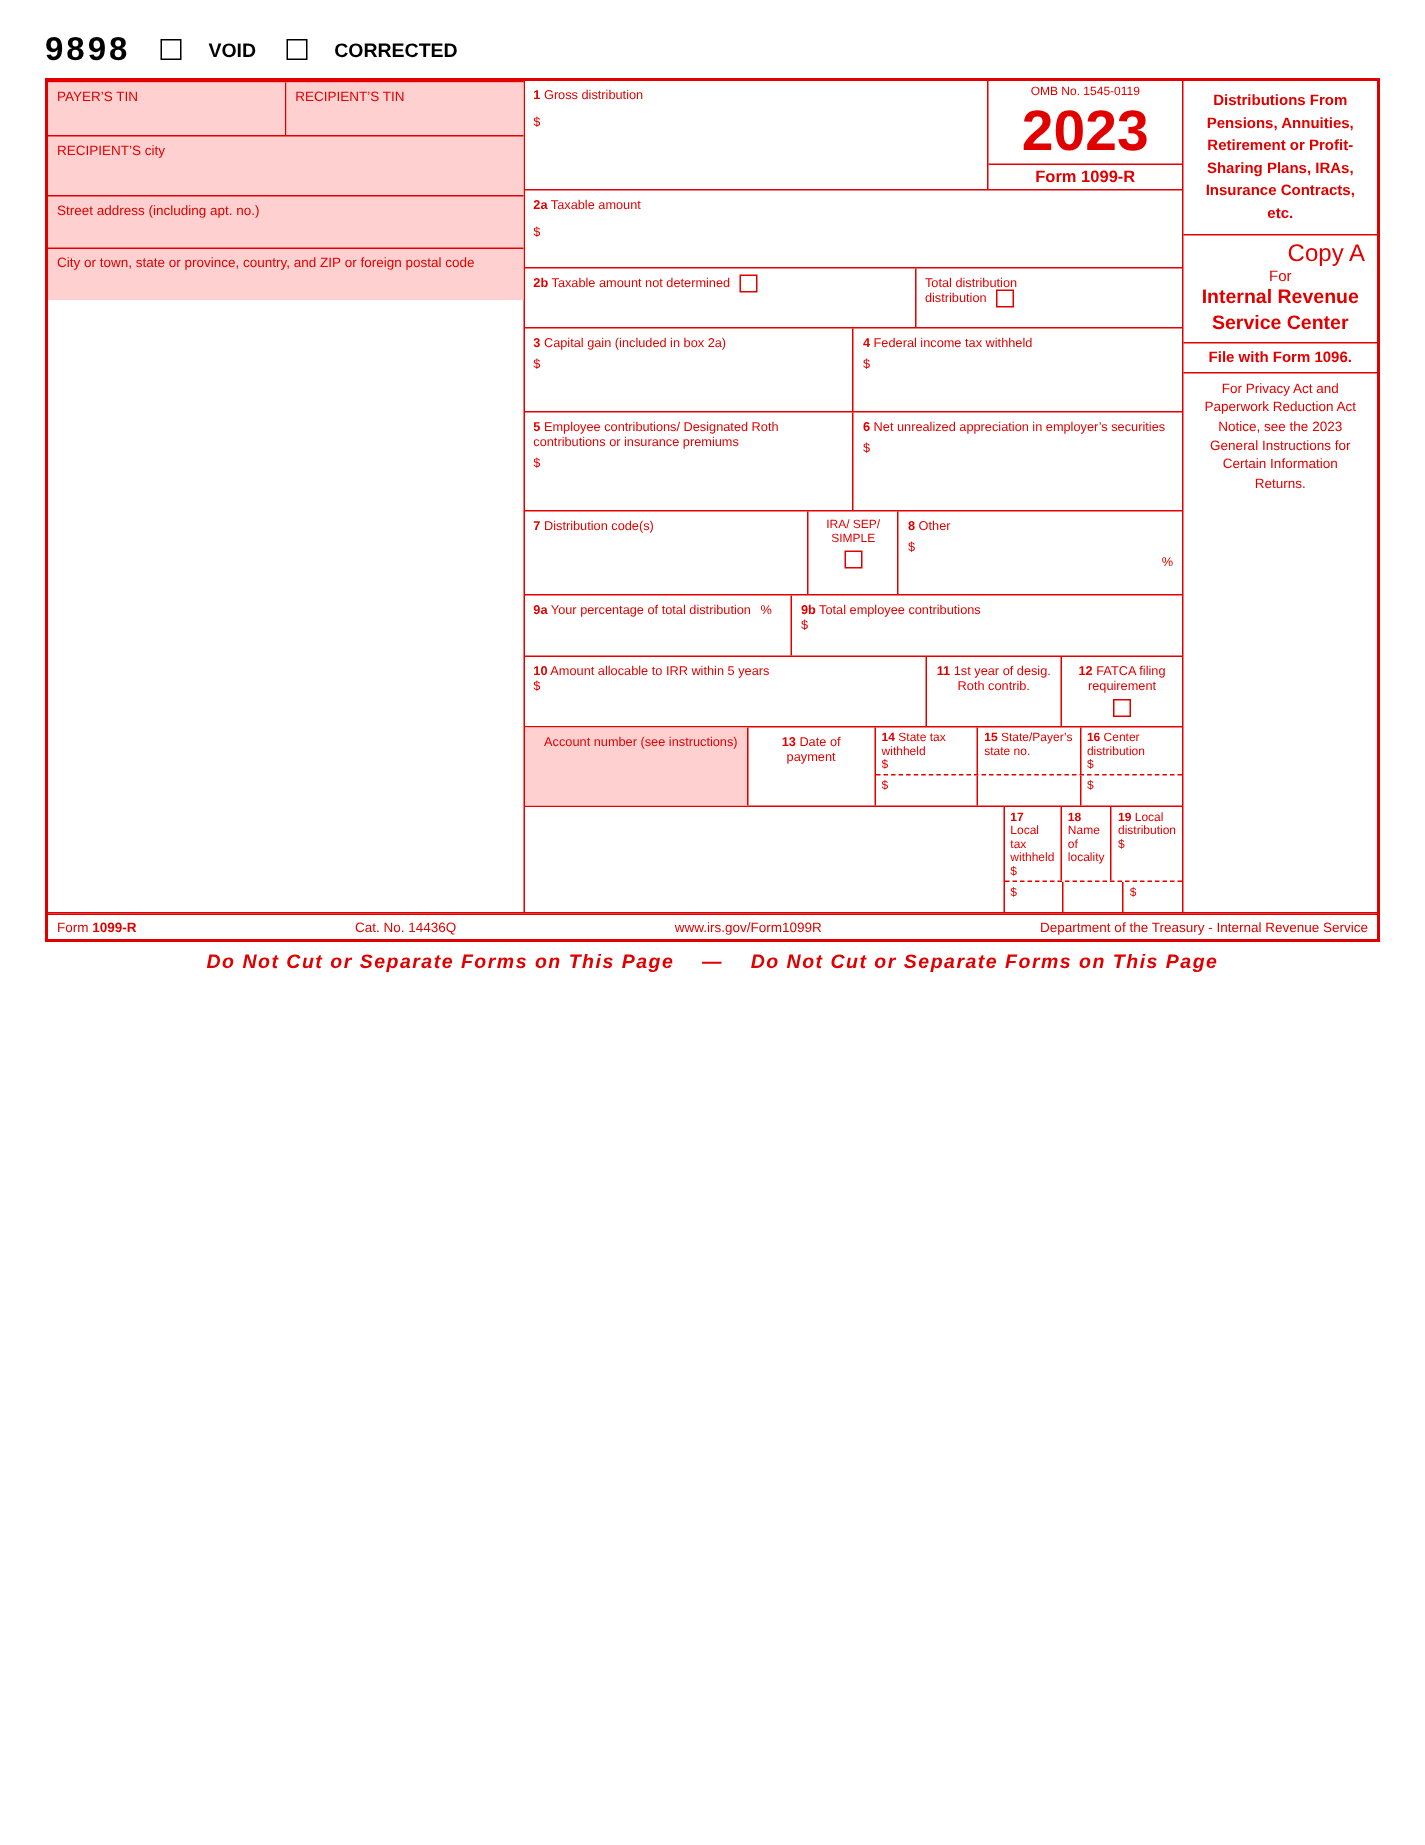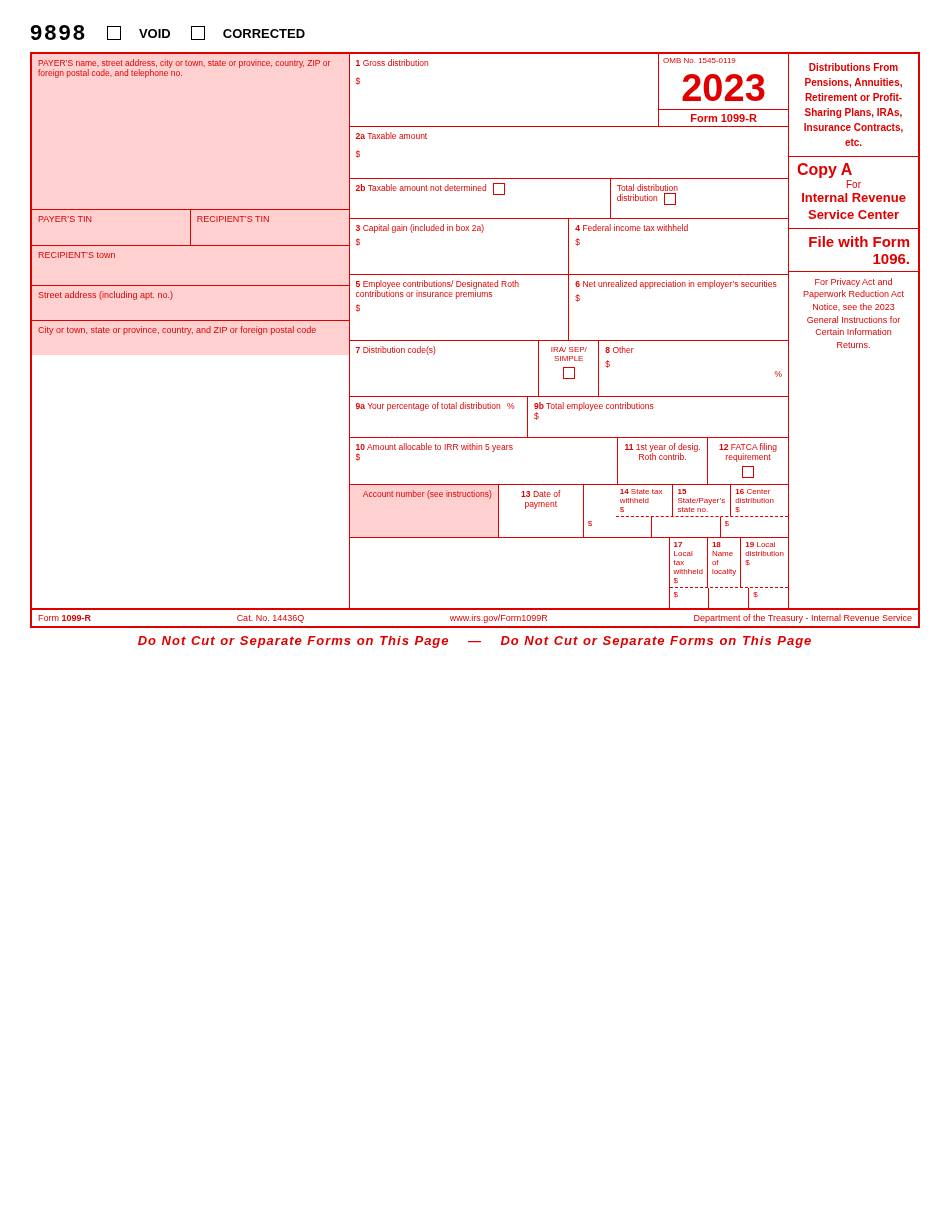--- a/index.html
+++ b/index.html
@@ -84,35 +84,32 @@
       </div>
     </div>
   </div>
 
   <div class="form-container">
 
     <div style="display:flex; border-bottom: 1.5px solid #e00000;">
 
       <div style="width:455px; border-right:1.5px solid #e00000;">
 
-        <div class="payer-address-area">
-          <span>PAYER’S name, street address, city or town, state or province, country, ZIP or foreign postal code, and telephone no.</span>
-        </div>
 
         <div style="display:flex; border-top:1.5px solid #e00000;">
           <div style="flex:1; padding:4px 6px; border-right:1px solid #e00000; font-size:9px; color:#e00000; background:#ffd0d0; min-height:35px;">
             <span>PAYER’S TIN</span>
           </div>
           <div style="flex:1; padding:4px 6px; font-size:9px; color:#e00000; background:#ffd0d0; min-height:35px;">
             <span>RECIPIENT’S TIN</span>
           </div>
         </div>
 
         <div style="border-top:1.5px solid #e00000; padding:4px 6px; font-size:9px; color:#e00000; background:#ffd0d0; min-height:40px;">
-          <span>RECIPIENT’S town</span>
+          <span>RECIPIENT’S city</span>
         </div>
 
         <div style="border-top:1.5px solid #e00000; padding:4px 6px; font-size:9px; color:#e00000; background:#ffd0d0; min-height:35px;">
           <span>Street address (including apt. no.)</span>
         </div>
 
         <div style="border-top:1.5px solid #e00000; padding:4px 6px; font-size:9px; color:#e00000; background:#ffd0d0; min-height:35px;">
           <span>City or town, state or province, country, and ZIP or foreign postal code</span>
         </div>
 
@@ -120,21 +117,21 @@
 
       <div style="flex:1; border-right:1.5px solid #e00000; display:flex; flex-direction:column;">
 
         <div style="display:flex; border-bottom:1px solid #e00000;">
           <div style="flex:1; padding:4px 6px; font-size:8.5px; color:#e00000; min-height:55px;">
             <div><span style="font-weight:bold;">1</span> <span>Gross distribution</span></div>
             <div style="margin-top:8px;">$</div>
           </div>
 
           <div style="width:130px; display:flex; flex-direction:column; border-left:1px solid #e00000;">
-            <div style="font-size:8px; color:#e00000; text-align:left; padding:2px 4px;">OMB No. 1545-0119</div>
+            <div style="font-size:8px; color:#e00000; text-align:center; padding:2px 4px;">OMB No. 1545-0119</div>
             <div style="font-size:38px; font-weight:bold; color:#e00000; text-align:center; line-height:1; padding:2px 0;">
               <span>20</span><span style="font-size:38px;">23</span>
             </div>
             <div style="font-size:11px; font-weight:bold; color:#e00000; text-align:center; border-top:1px solid #e00000; padding:2px;">Form 1099-R</div>
           </div>
         </div>
 
         <div style="padding:4px 6px; font-size:8.5px; color:#e00000; min-height:52px; border-bottom:1px solid #e00000;">
           <div><span style="font-weight:bold;">2a</span> <span>Taxable amount</span></div>
           <div style="margin-top:8px;">$</div>
@@ -217,21 +214,21 @@
 
         <div style="display:flex; border-bottom:1px solid #e00000;">
           <div style="flex:2; padding:4px 6px; font-size:8.5px; color:#e00000; background:#ffd0d0; border-right:1px solid #e00000; min-height:45px;text-align:right;">
             <span>Account number (see instructions)</span>
           </div>
           <div style="width:85px; padding:4px 6px; font-size:8.5px; color:#e00000; border-right:1px solid #e00000; min-height:45px; text-align:center;">
             <span style="font-weight:bold;">13</span> <span>Date of payment</span>
           </div>
 
           <div style="flex:3; display:flex; flex-direction:column;">
-            <div style="display:flex; border-bottom:1px dashed #e00000; min-height:20px;margin-left:32px;">
+            <div style="display:flex; border-bottom:1px dashed #e00000; min-height:20px;">
               <div style="flex:1; padding:2px 4px; font-size:8px; color:#e00000; border-right:1px solid #e00000;">
                 <span style="font-weight:bold;">14</span> <span>State tax withheld</span>
                 <div>$</div>
               </div>
               <div style="flex:1; padding:2px 4px; font-size:8px; color:#e00000; border-right:1px solid #e00000;">
                 <span style="font-weight:bold;">15</span> <span>State/Payer’s state no.</span>
               </div>
               <div style="flex:1; padding:2px 4px; font-size:8px; color:#e00000;">
                 <span style="font-weight:bold;">16</span> <span>Center distribution</span>
                 <div>$</div>
@@ -277,26 +274,26 @@
           </div>
         </div>
 
       </div>
 
       <div style="width:185px; display:flex; flex-direction:column;">
 
         <div style="padding:6px 8px; font-size:10px; font-weight:bold; color:#e00000; text-align:center; line-height:1.5; border-bottom:1px solid #e00000;">Distributions From Pensions, Annuities, Retirement or Profit-Sharing Plans, IRAs, Insurance Contracts, etc.</div>
 
         <div style="padding:4px 8px; text-align:right; border-bottom:1px solid #e00000;">
-          <div style="font-size:16px; font-weight:bold; color:#e00000; text-align:left;">Copy A</div>
+          <div style="font-size:16px; font-weight:normal; color:#e00000; text-align:right;">Copy A</div>
           <div style="font-size:10px; color:#e00000; text-align:center;">For</div>
           <div style="font-size:13px; font-weight:bold; color:#e00000; text-align:center; line-height:1.3;">Internal Revenue Service Center</div>
         </div>
 
-        <div style="padding:4px 8px; font-size:15px; font-weight:bold; color:#e00000; text-align:right; border-bottom:1px solid #e00000;">File with Form 1096.</div>
+        <div style="padding:4px 8px; font-size:10px; font-weight:bold; color:#e00000; text-align:center; border-bottom:1px solid #e00000;">File with Form 1096.</div>
 
         <div style="padding:4px 8px; font-size:9px; color:#e00000; text-align:center; line-height:1.4; flex:1;">For Privacy Act and Paperwork Reduction Act Notice, see the 2023 General Instructions for Certain Information Returns.</div>
 
       </div>
 
     </div>
 
     <div style="display:flex; justify-content:space-between; padding:3px 6px; font-size:9px; color:#e00000; border-top:1.5px solid #e00000;">
       <span>Form <strong>1099-R</strong></span>
       <span>Cat. No. 14436Q</span>

